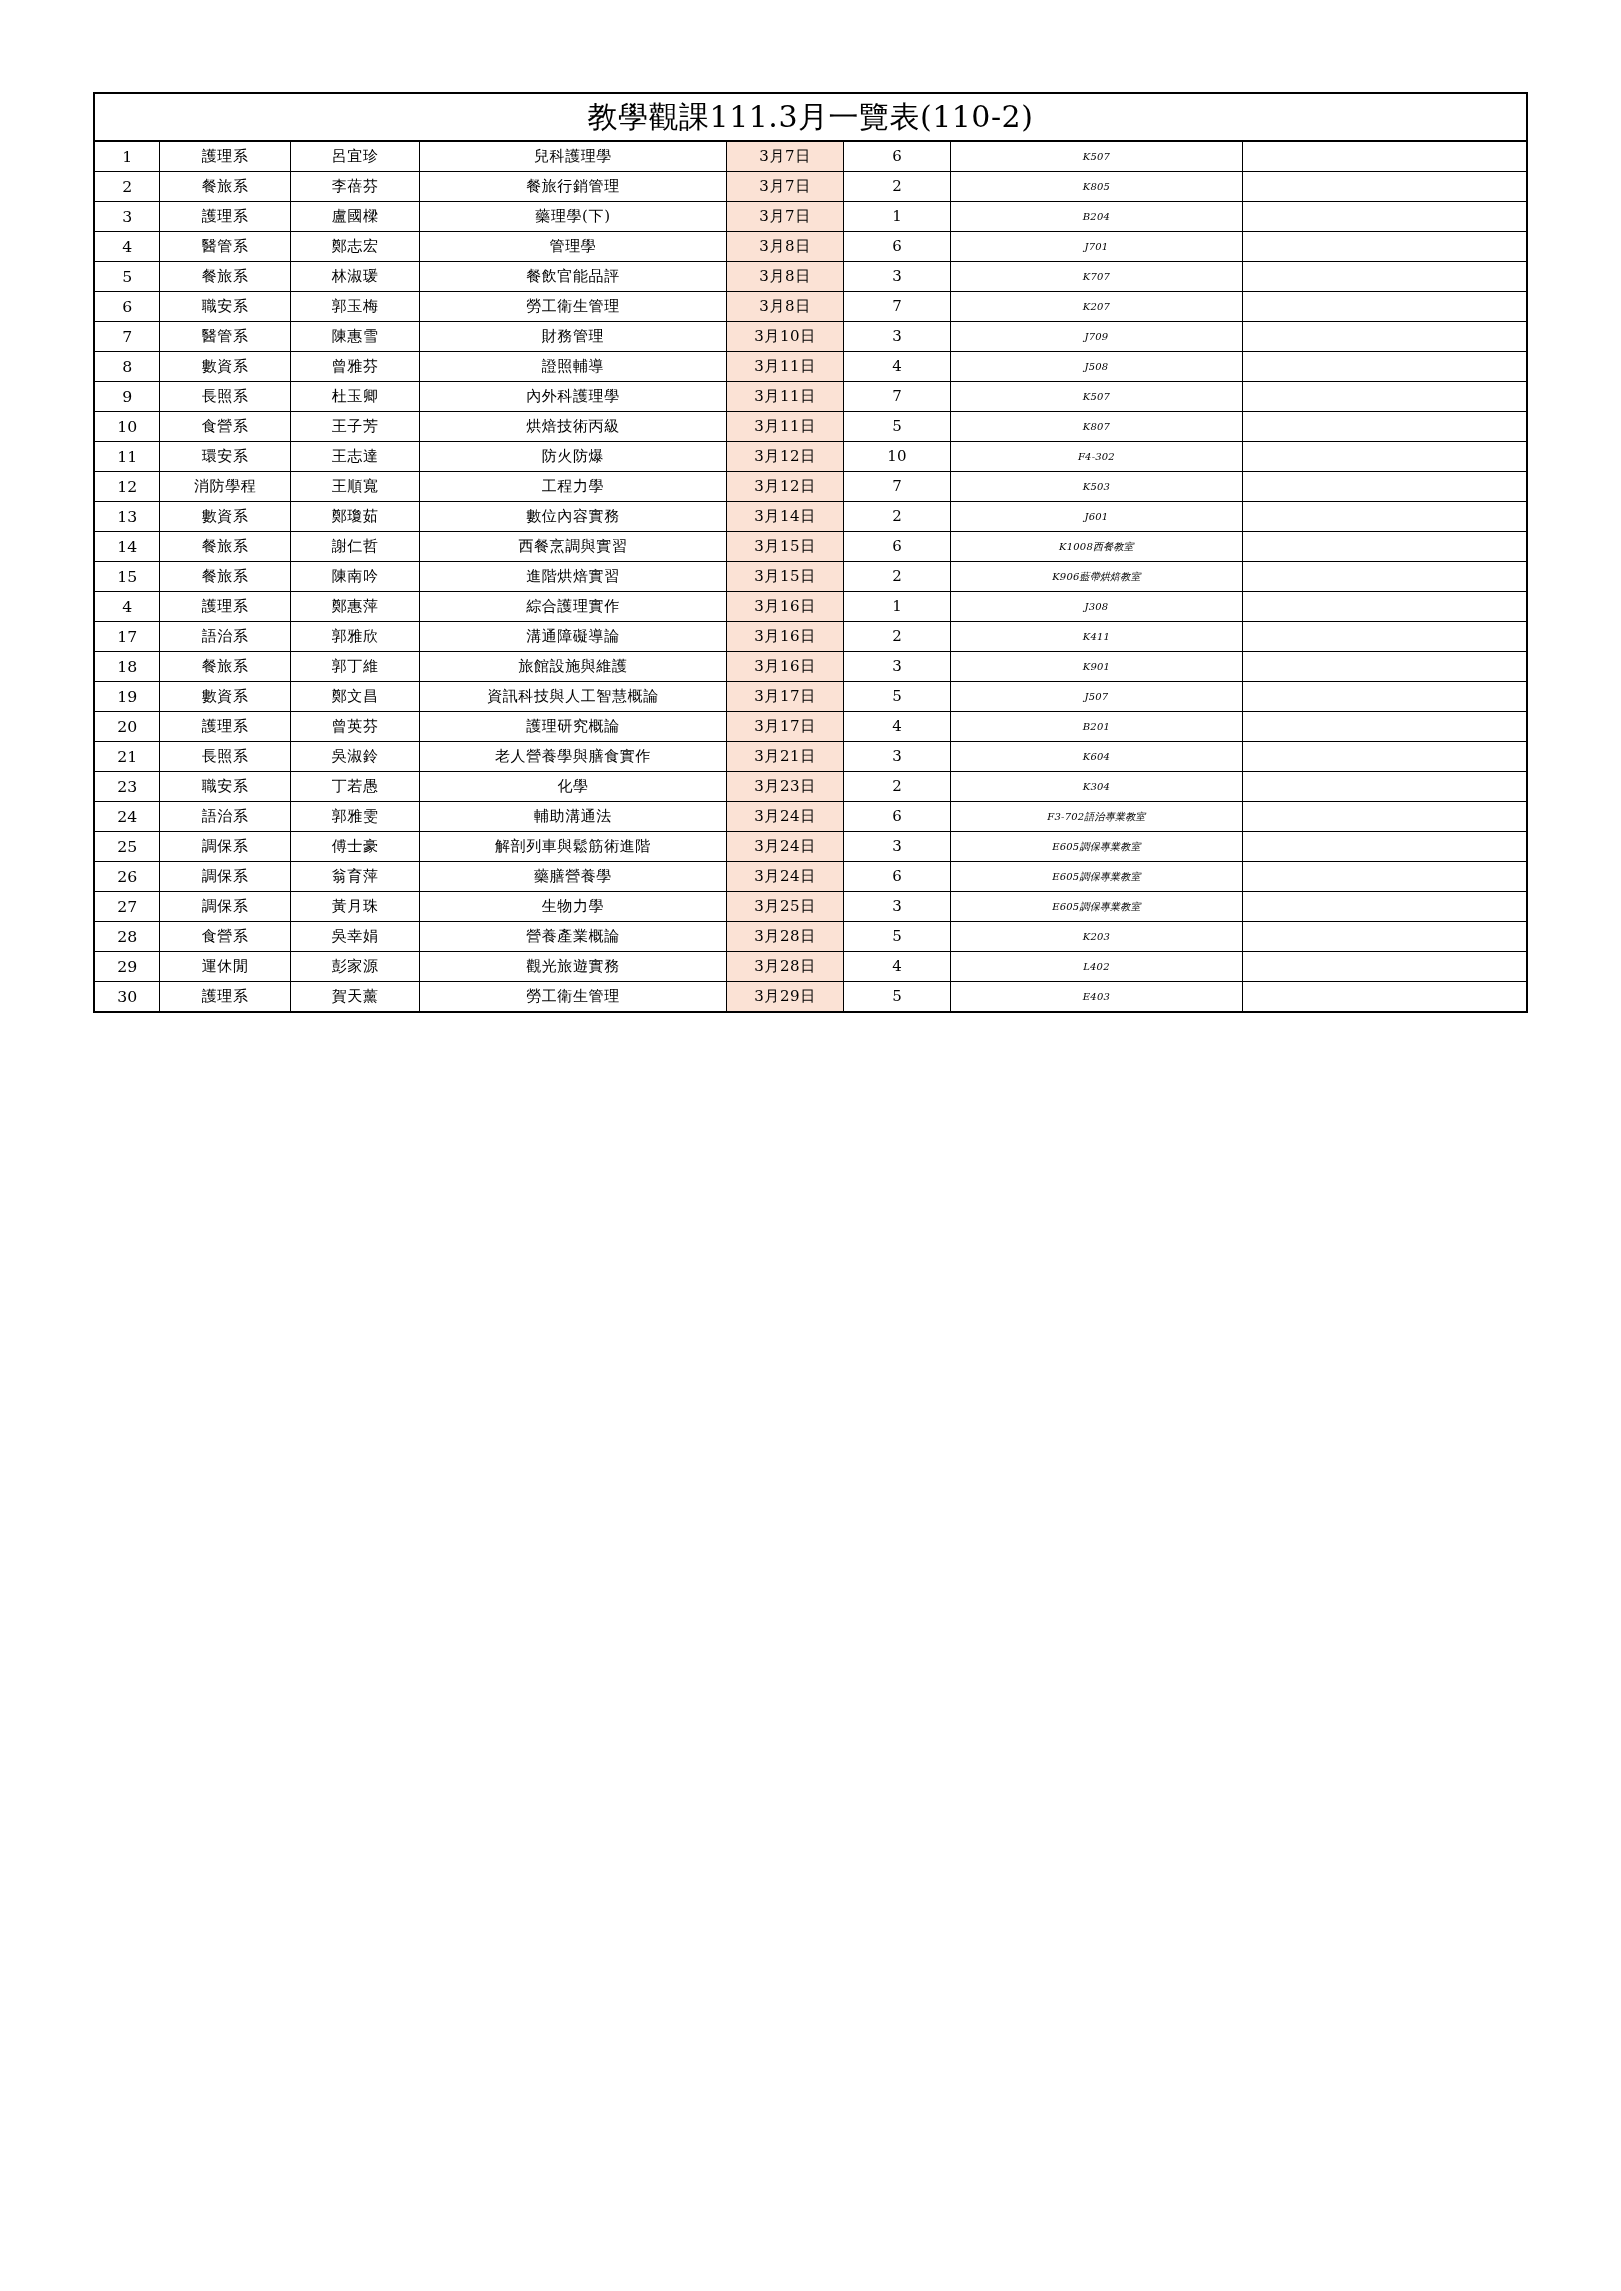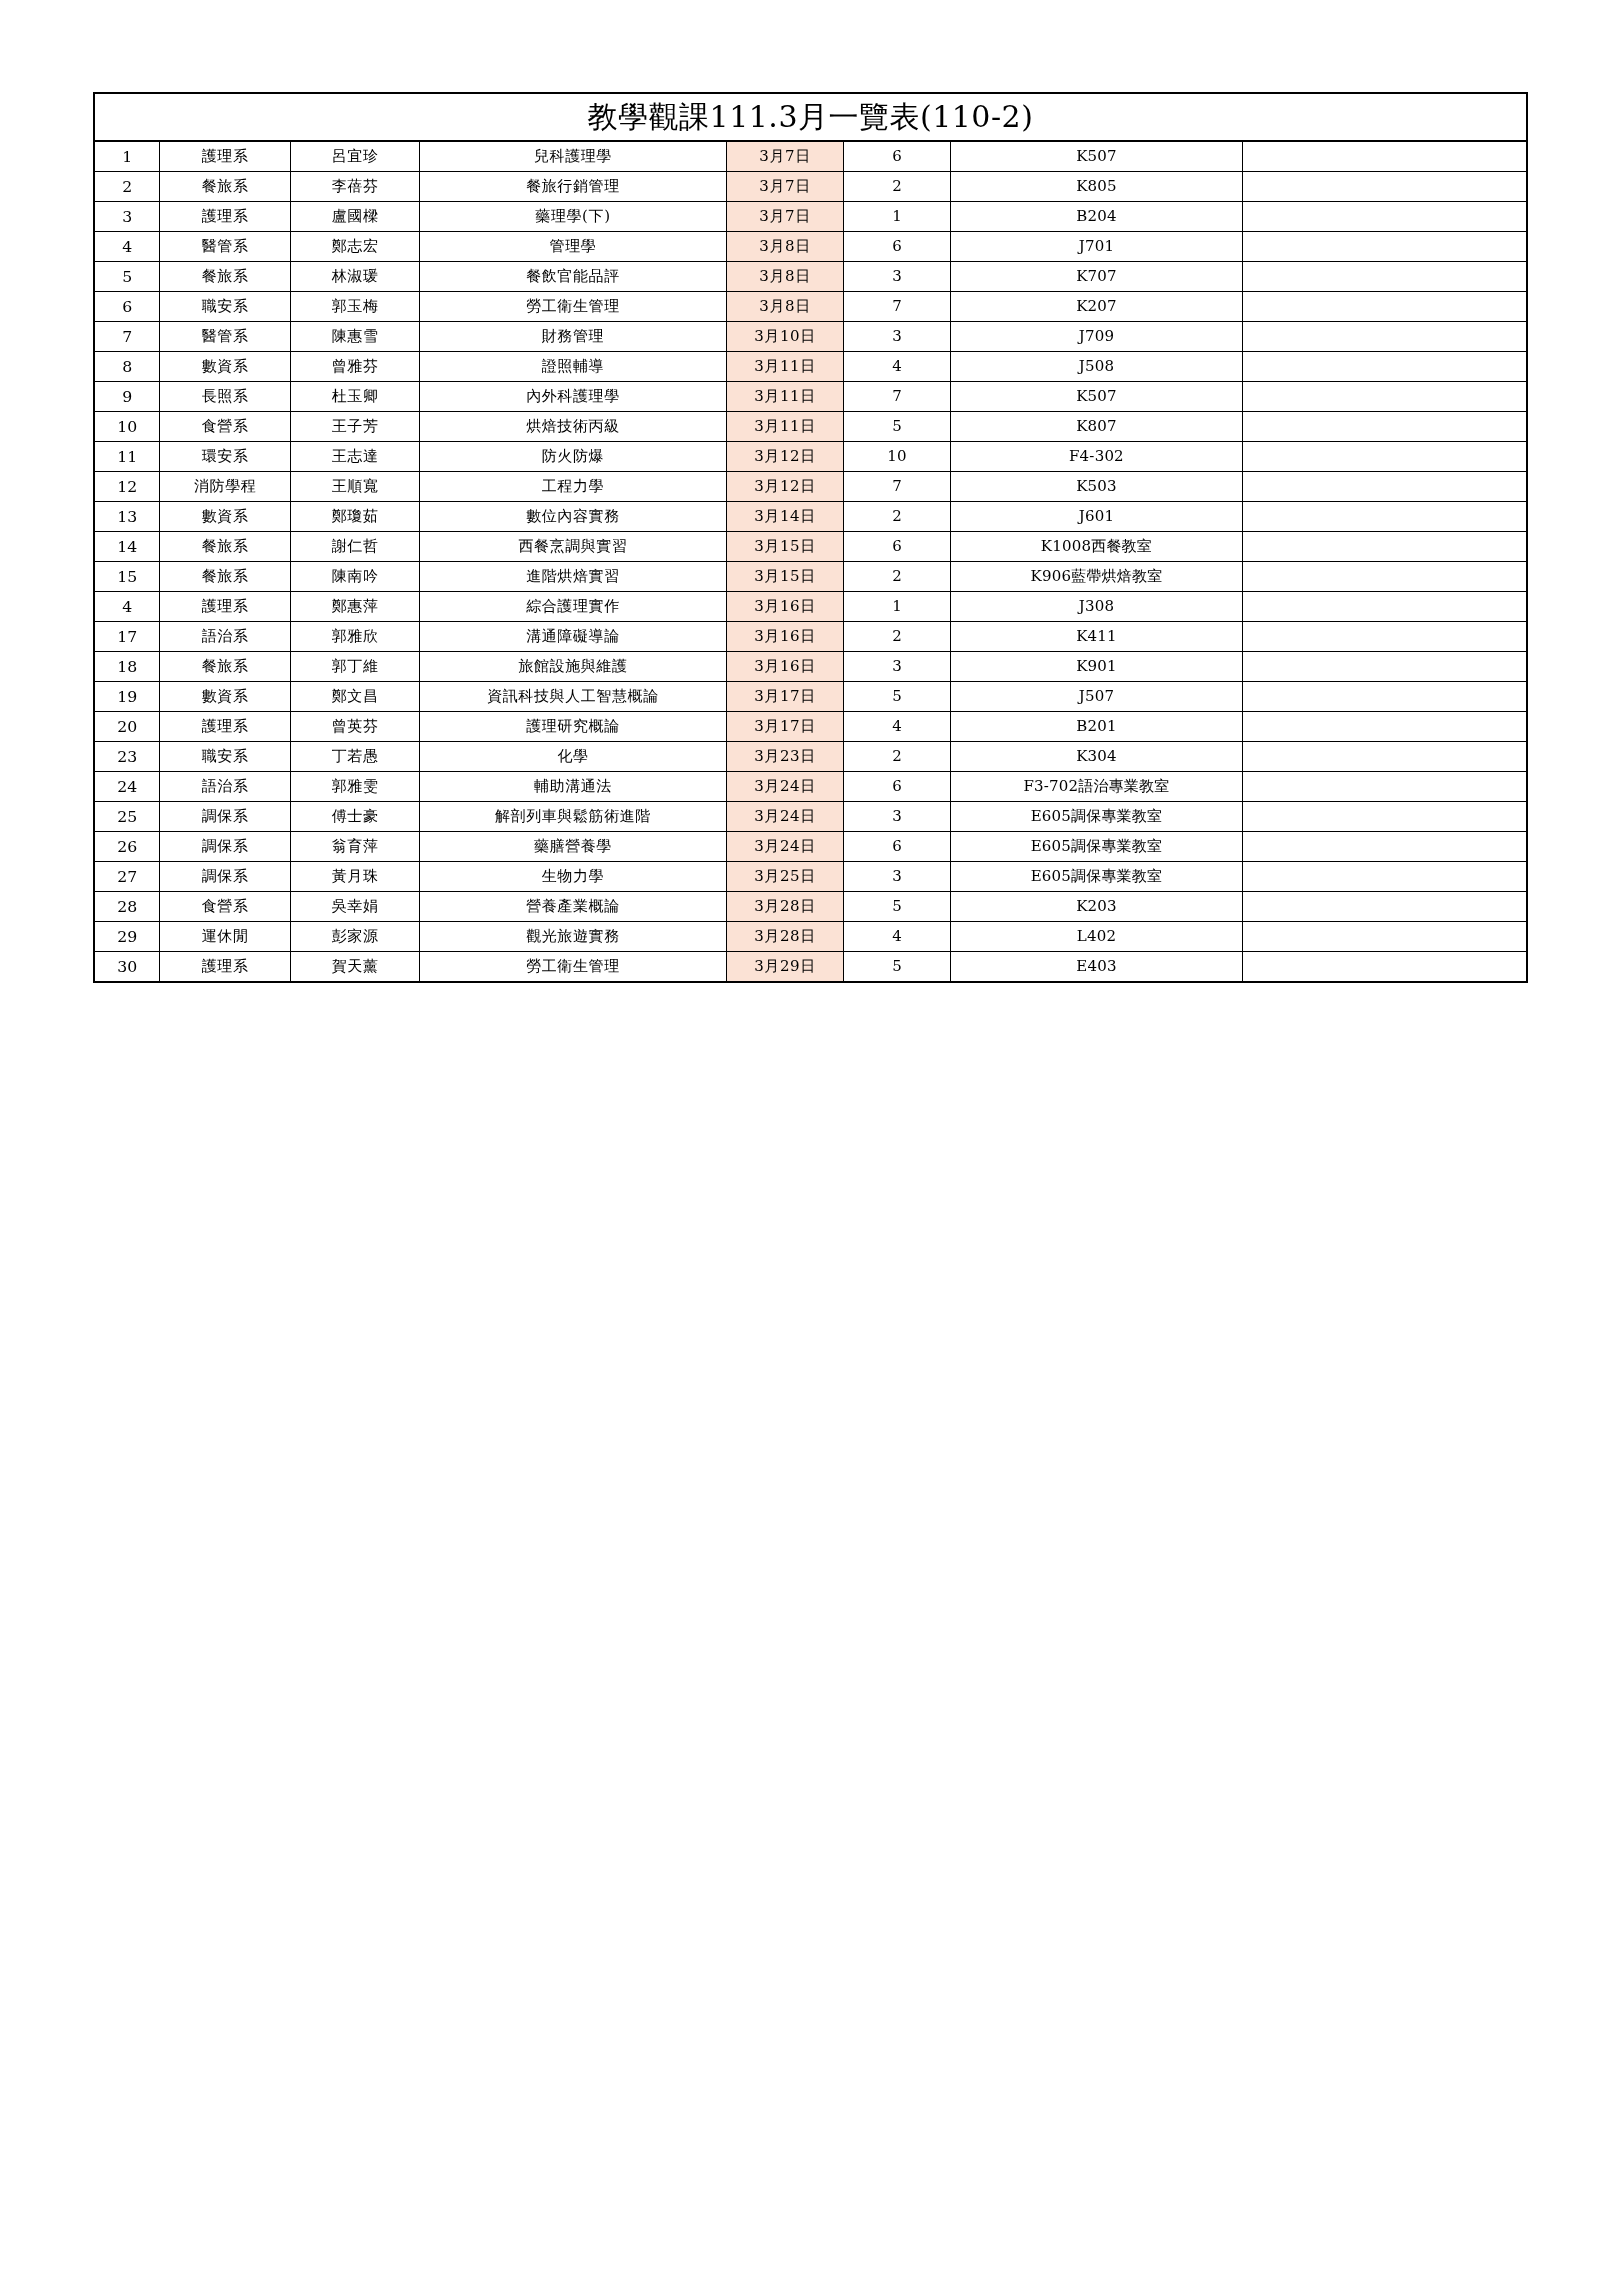--- a/index.html
+++ b/index.html
@@ -80,21 +80,21 @@
     letter-spacing:0;
     font-family:"DejaVu Serif","Liberation Serif",serif;
   }
   tr.data-row td.c-period,
   tr.data-row td.c-room{
     letter-spacing:0.2px;
   }
   tr.data-row td.c-date{
     background:#fbe2d5;
   }
-  tr.data-row td.c-room{font-size:15px;}
+  tr.data-row td.c-room{font-size:10px;font-style:italic;}
   tr.data-row td.c-note{background:#ffffff;}
   
   col.w-seq{width:57px;}
   col.w-dept{width:113px;}
   col.w-teacher{width:112px;}
   col.w-course{width:265px;}
   col.w-date{width:102px;}
   col.w-period{width:92px;}
   col.w-room{width:253px;}
   col.w-note{width:246px;}
@@ -322,20 +322,30 @@
             <td class="c-seq">20</td>
             <td class="c-dept">護理系</td>
             <td class="c-teacher">曾英芬</td>
             <td class="c-course">護理研究概論</td>
             <td class="c-date">3月17日</td>
             <td class="c-period">4</td>
             <td class="c-room">B201</td>
             <td class="c-note"></td>
           </tr>
           <tr class="data-row">
+            <td class="c-seq">21</td>
+            <td class="c-dept">長照系</td>
+            <td class="c-teacher">吳淑鈴</td>
+            <td class="c-course">老人營養學與膳食實作</td>
+            <td class="c-date">3月21日</td>
+            <td class="c-period">3</td>
+            <td class="c-room">K604</td>
+            <td class="c-note"></td>
+          </tr>
+          <tr class="data-row">
             <td class="c-seq">23</td>
             <td class="c-dept">職安系</td>
             <td class="c-teacher">丁若愚</td>
             <td class="c-course">化學</td>
             <td class="c-date">3月23日</td>
             <td class="c-period">2</td>
             <td class="c-room">K304</td>
             <td class="c-note"></td>
           </tr>
           <tr class="data-row">

